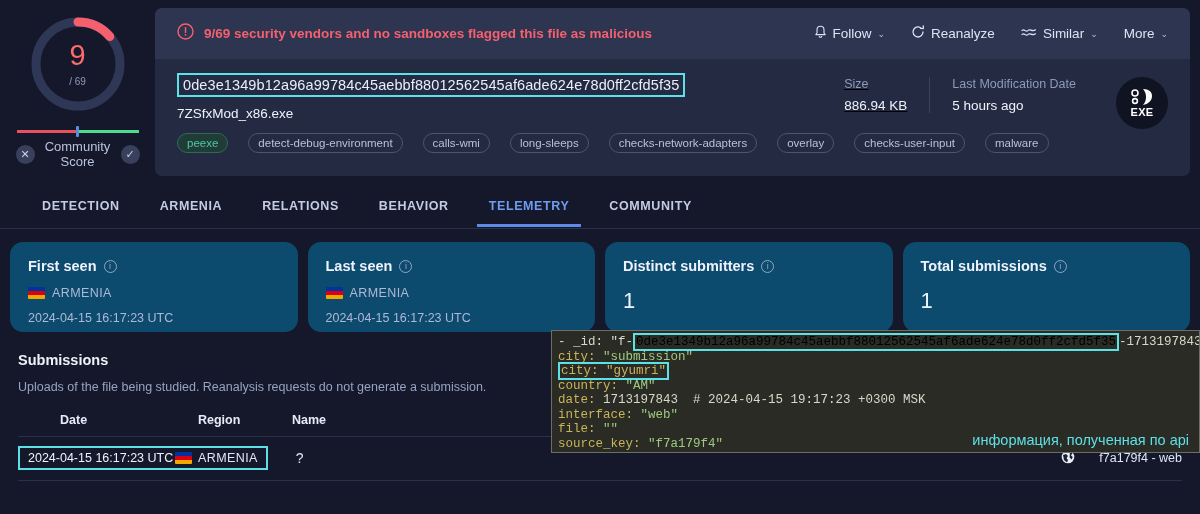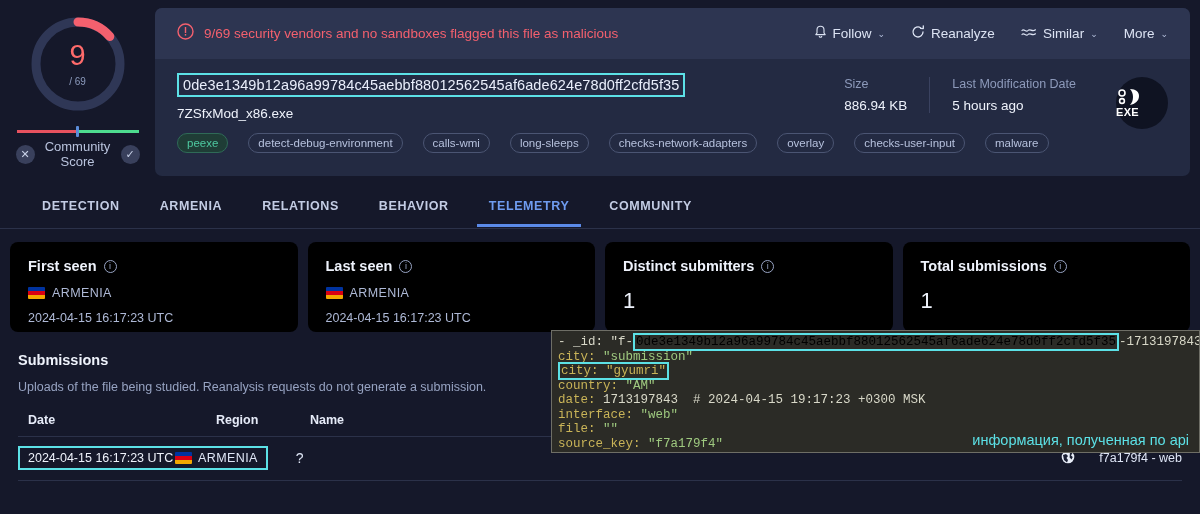--- a/index.html
+++ b/index.html
@@ -54,21 +54,21 @@
     flex: 1; margin-right: 10px; background: #232a42;
     border-radius: 7px; overflow: hidden;
     display: flex; flex-direction: column;
   }
   .alert-bar {
     background: #2d3551; height: 51px;
     display: flex; align-items: center; padding: 0 22px;
     justify-content: space-between;
   }
   .alert-left { display: flex; align-items: center; gap: 10px; }
-  .alert-text { color: #f4606e; font-size: 13.5px; font-weight: normal; }
+  .alert-text { color: #f4606e; font-size: 13.5px; font-weight: bold; }
   .alert-actions { display: flex; align-items: center; gap: 26px; }
   .act {
     display: flex; align-items: center; gap: 6px;
     color: #dce3f3; font-size: 13.5px; cursor: pointer;
   }
   .caret { font-size: 9px; color: #b4c0dc; }
 
   .card-body { flex: 1; display: flex; padding: 14px 22px 0 22px; }
   .cb-left { flex: 1; min-width: 0; }
   .hash {
@@ -81,26 +81,26 @@
   .tag {
     border: 1px solid #4b5573; color: #b6c1dd; font-size: 11.5px;
     padding: 3px 9px; border-radius: 11px; white-space: nowrap;
   }
   .tag.peexe { color: #4ec9a0; border-color: #2f6a57; background: #1f3d36; }
 
   .cb-right { display: flex; align-items: flex-start; padding-top: 4px; }
   .meta {
     padding: 0 22px; border-left: 1px solid #3a4260; min-width: 96px;
   }
-  .meta:first-child { border-left: none; }
+  .meta:first-child { border-left: none; text-decoration: underline; }
   .meta-label { color: #8d9abb; font-size: 12.5px; }
   .meta-val { color: #eef2fb; font-size: 13.5px; margin-top: 7px; }
   .exe-badge {
     width: 52px; height: 52px; border-radius: 50%; background: #0f1322;
-    display: flex; flex-direction: column; 
+    display: flex; flex-direction: column; align-items: center;
     justify-content: center; margin-left: 18px; color: #fff;
   }
   .exe-badge .lbl { font-size: 11px; font-weight: bold; letter-spacing: .3px; margin-top: -2px;}
 
   
   .tabs {
     display: flex; gap: 0; padding: 0 22px;
     border-bottom: 1px solid #2b3149; height: 47px; align-items: center;
     margin-top: 6px;
   }
@@ -110,21 +110,21 @@
   }
   .tab.active { color: #6f9cf0; }
   .tab.active::after {
     content: ""; position: absolute; left: 8px; right: 8px; bottom: -1px;
     height: 2.5px; background: #5b8ae8;
   }
 
   
   .tcards { display: flex; gap: 10px; padding: 13px 10px 0 10px; }
   .tcard {
-    flex: 1; background: #000000; border-radius: 8px;
+    flex: 1; background: #0c4a6e; border-radius: 13px;
     padding: 16px 18px 18px 18px; height: 90px;
   }
   .tcard-title {
     color: #eef2fb; font-size: 14.5px; font-weight: bold;
     display: flex; align-items: center; gap: 7px;
   }
   .info-i {
     width: 13px; height: 13px; border: 1px solid #98a4c4; border-radius: 50%;
     color: #98a4c4; font-size: 9px; display: inline-flex;
     align-items: center; justify-content: center; font-weight: normal;
@@ -146,21 +146,21 @@
 
   
   .subs { padding: 20px 18px 0 18px; }
   .subs-h { color: #eef2fb; font-size: 14.5px; font-weight: bold; }
   .subs-sub { color: #97a3c2; font-size: 12.5px; margin-top: 12px; }
   .tbl { margin-top: 19px; }
   .tbl-head {
     display: flex; color: #e6ebf8; font-size: 12.5px; font-weight: bold;
     padding: 0 0 9px 10px; border-bottom: 1px solid #2b3149;
   }
-  .c-date { width: 188px; }
+  .c-date { width: 138px; margin-left: 32px; }
   .c-region { width: 94px; }
   .c-name { flex: 1; }
   .tbl-row {
     display: flex; align-items: center; padding: 9px 0 10px 0;
     border-bottom: 1px solid #2b3149;
   }
   .row-hl {
     display: flex; align-items: center;
     border: 2px solid #5ce1e6; padding: 3px 8px;
   }

